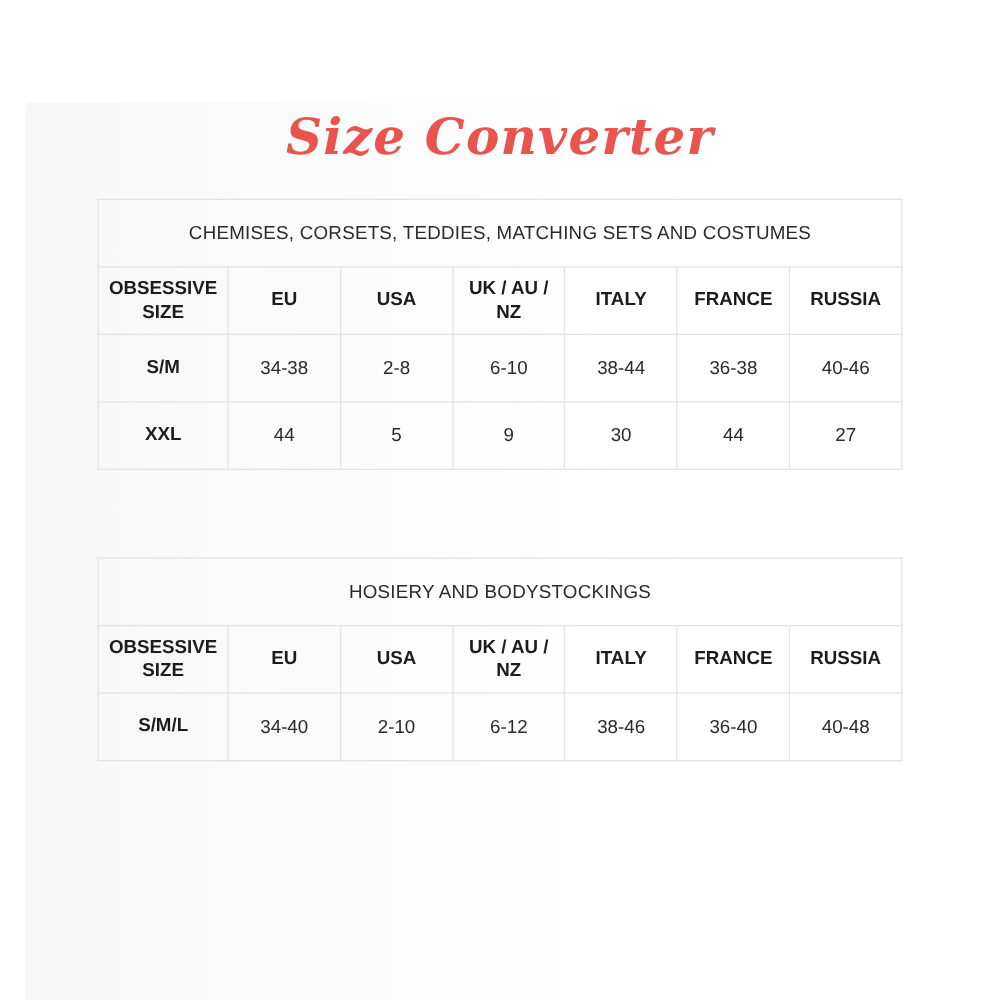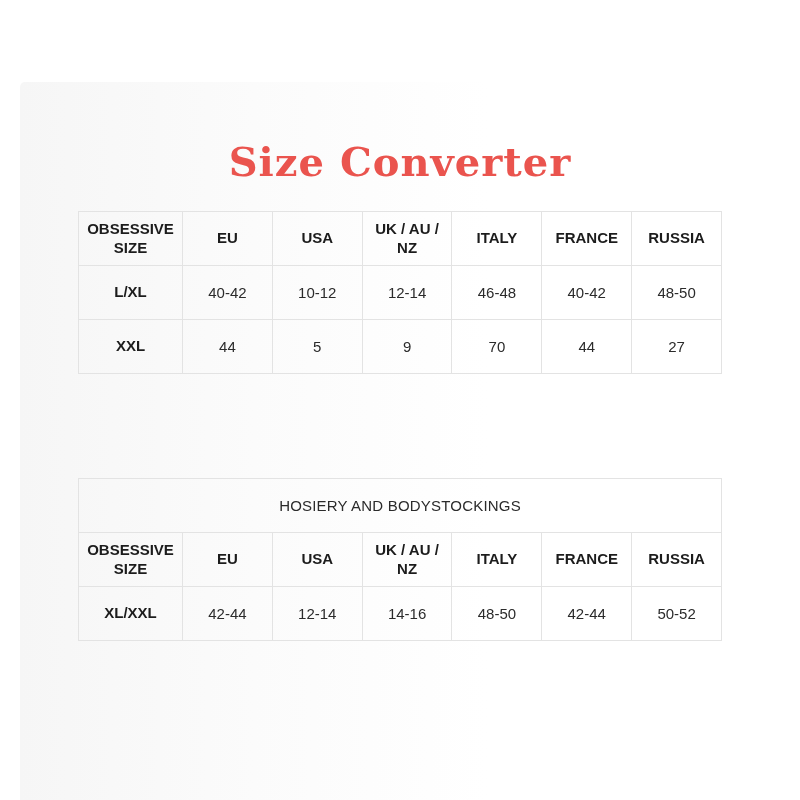--- a/index.html
+++ b/index.html
@@ -12,39 +12,40 @@
   }
   .bg-panel {
     position: absolute;
     left: 20px; top: 82px;
     width: 780px; height: 718px;
     background: linear-gradient(to right, #f6f6f6 0%, #fbfbfb 30%, #ffffff 60%);
     border-top-left-radius: 5px;
   }
   .content { position: relative; }
   .page-title {
-    margin: 16px;
-    padding-top: 120px;
+    margin: 0;
+    padding-top: 84px;
     line-height: 52px;
     text-align: center;
     font-family: "DejaVu Serif", serif;
+    font-style: italic;
     font-weight: bold;
     font-size: 40px;
     color: var(--accent, #ea544e);
     letter-spacing: 1px;
   }
   .tables-wrap { width: 644px; margin: 0 auto; }
   table.size-table {
     border-collapse: collapse;
     width: 644px;
     table-layout: fixed;
     background: transparent;
   }
   table.size-table.first { margin-top: 23px; }
-  table.size-table.second { margin-top: 104px; }
+  table.size-table.second { margin-top: 70px; }
   table.size-table col.c0 { width: 104px; }
   table.size-table td, table.size-table th {
     border: 1px solid #e3e3e3;
     height: 49px;
     text-align: center;
     vertical-align: middle;
     padding: 2px 6px;
     font-size: 15px;
   }
   td.caption-cell {
@@ -78,44 +79,47 @@
       <colgroup>
         <col class="c0">
           <col>
           <col>
           <col>
           <col>
           <col>
           <col>
       </colgroup>
       <tbody>
+        <tr>
+          <td class="caption-cell" colspan="7">CHEMISES, CORSETS, TEDDIES, MATCHING SETS AND COSTUMES</td>
+        </tr>
       <tr>
             <th>OBSESSIVE SIZE</th>
             <th>EU</th>
             <th>USA</th>
             <th>UK / AU / NZ</th>
             <th>ITALY</th>
             <th>FRANCE</th>
             <th>RUSSIA</th>
           </tr>
           <tr>
-            <th>L/XL</th>
-            <td>40-42</td>
-            <td>10-12</td>
-            <td>12-14</td>
-            <td>46-48</td>
-            <td>40-42</td>
-            <td>48-50</td>
+            <th>S/M</th>
+            <td>34-38</td>
+            <td>2-8</td>
+            <td>6-10</td>
+            <td>38-44</td>
+            <td>36-38</td>
+            <td>40-46</td>
           </tr>
           <tr>
             <th>XXL</th>
             <td>44</td>
             <td>5</td>
             <td>9</td>
-            <td>70</td>
+            <td>30</td>
             <td>44</td>
             <td>27</td>
           </tr>
         </tbody>
     </table>
 
     <table class="size-table second">
       <colgroup>
         <col class="c0">
           <col>
@@ -132,25 +136,25 @@
       <tr>
             <th>OBSESSIVE SIZE</th>
             <th>EU</th>
             <th>USA</th>
             <th>UK / AU / NZ</th>
             <th>ITALY</th>
             <th>FRANCE</th>
             <th>RUSSIA</th>
           </tr>
           <tr>
-            <th>XL/XXL</th>
-            <td>42-44</td>
-            <td>12-14</td>
-            <td>14-16</td>
-            <td>48-50</td>
-            <td>42-44</td>
-            <td>50-52</td>
+            <th>S/M/L</th>
+            <td>34-40</td>
+            <td>2-10</td>
+            <td>6-12</td>
+            <td>38-46</td>
+            <td>36-40</td>
+            <td>40-48</td>
           </tr>
         </tbody>
     </table>
 
   </div>
 </div>
 
 </body></html>

